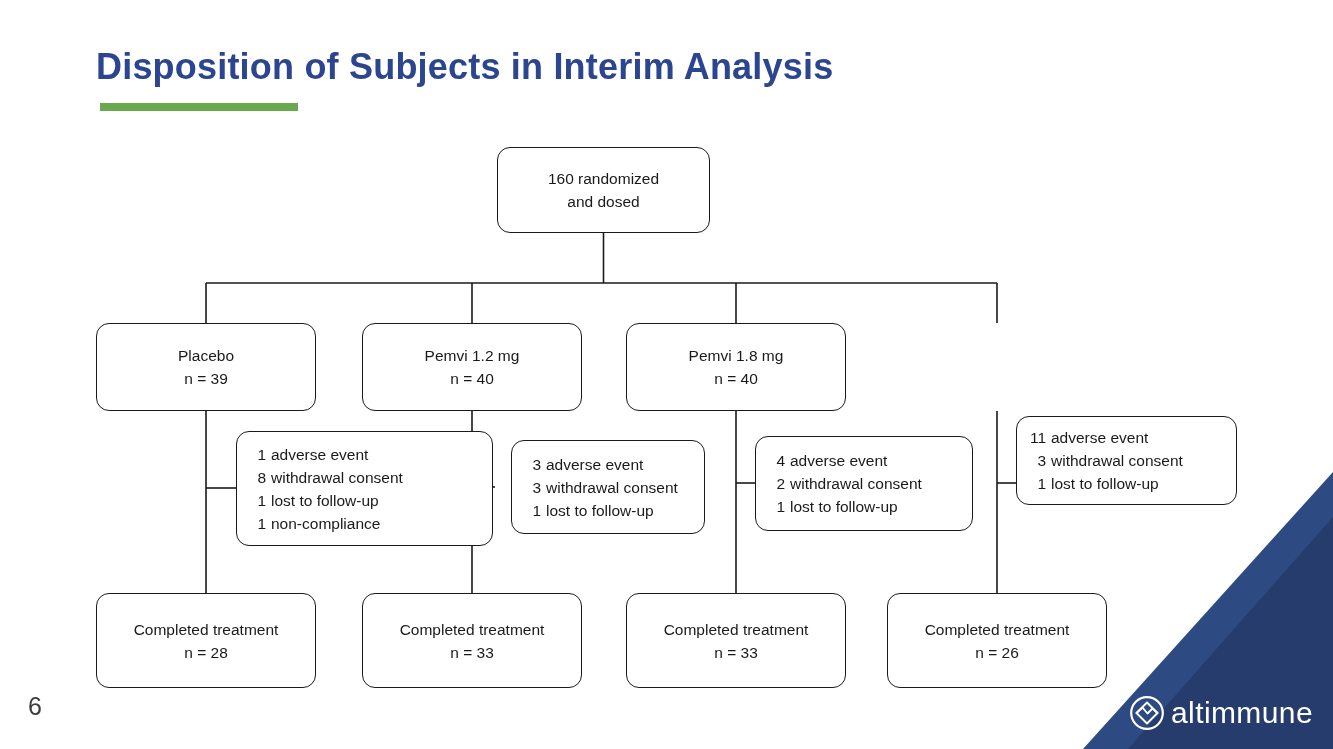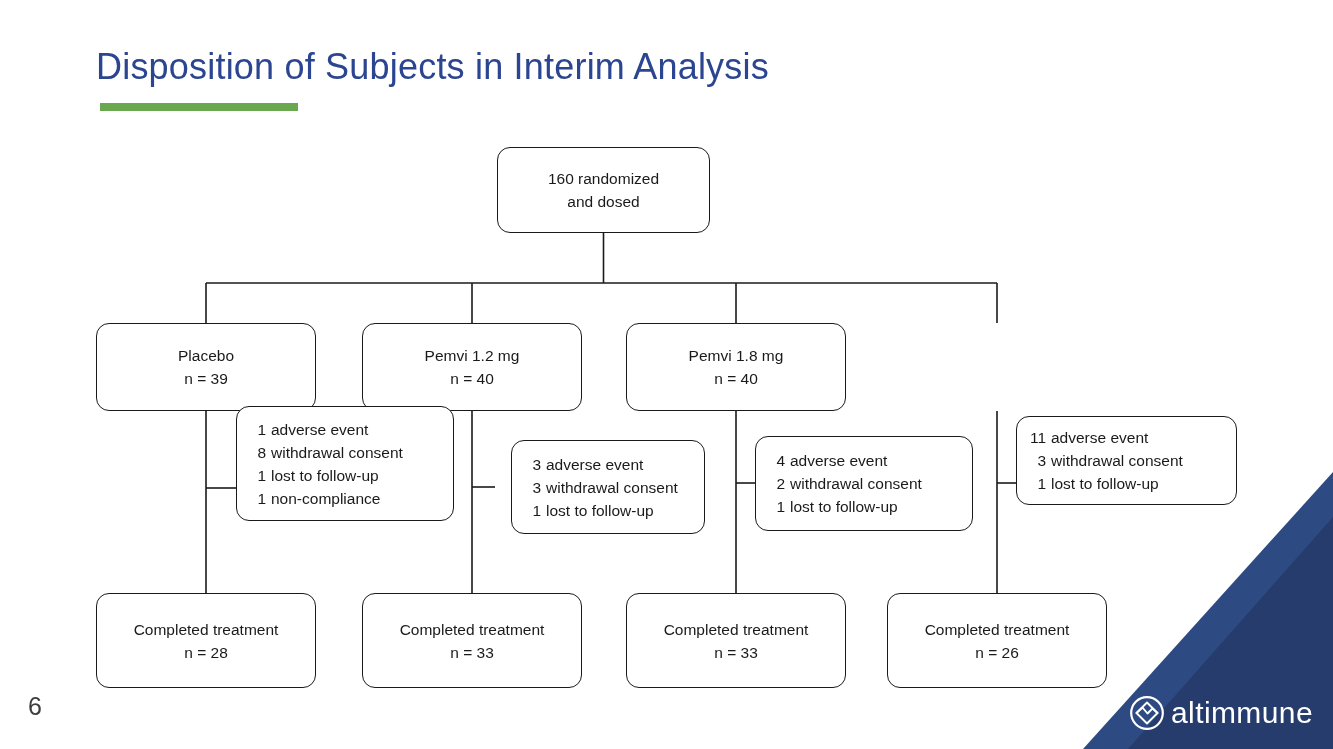--- a/index.html
+++ b/index.html
@@ -10,21 +10,21 @@
     background: #ffffff;
     overflow: hidden;
     font-family: "Liberation Sans", "DejaVu Sans", sans-serif;
     color: #1a1a1a;
   }
   .slide-title {
     position: absolute;
     left: 96px;
     top: 46px;
     font-size: 36px;
-    font-weight: normal;
+    font-weight: bold;
     color: #2B4590;
     letter-spacing: 0.2px;
     white-space: nowrap;
   }
   .title-underline {
     position: absolute;
     left: 100px;
     top: 103px;
     width: 198px;
     height: 8px;
@@ -64,21 +64,21 @@
     margin-right: 5px;
   }
   
   .n-root   { left: 497px; top: 147px; width: 213px; height: 86px; }
   
   .n-arm-0  { left:  96px; top: 323px; width: 220px; height: 88px; }
   .n-arm-1  { left: 362px; top: 323px; width: 220px; height: 88px; text-align: right; }
   .n-arm-2  { left: 626px; top: 323px; width: 220px; height: 88px; }
   .n-arm-3  { left: 887px; top: 323px; width: 220px; height: 88px; }
   
-  .n-exc-0  { left: 236px; top: 406px; width: 218px; height: 115px; }
+  .n-exc-0  { left: 236px; top: 431px; width: 257px; height: 115px; }
   .n-exc-1  { left: 511px; top: 440px; width: 194px; height:  94px; }
   .n-exc-2  { left: 755px; top: 436px; width: 218px; height:  95px; }
   .n-exc-3  { left: 1016px; top: 416px; width: 221px; height:  89px; }
   
   .n-com-0  { left:  96px; top: 593px; width: 220px; height: 95px; }
   .n-com-1  { left: 362px; top: 593px; width: 220px; height: 95px; }
   .n-com-2  { left: 626px; top: 593px; width: 220px; height: 95px; }
   .n-com-3  { left: 887px; top: 593px; width: 220px; height: 95px; }
 
   .page-number {

